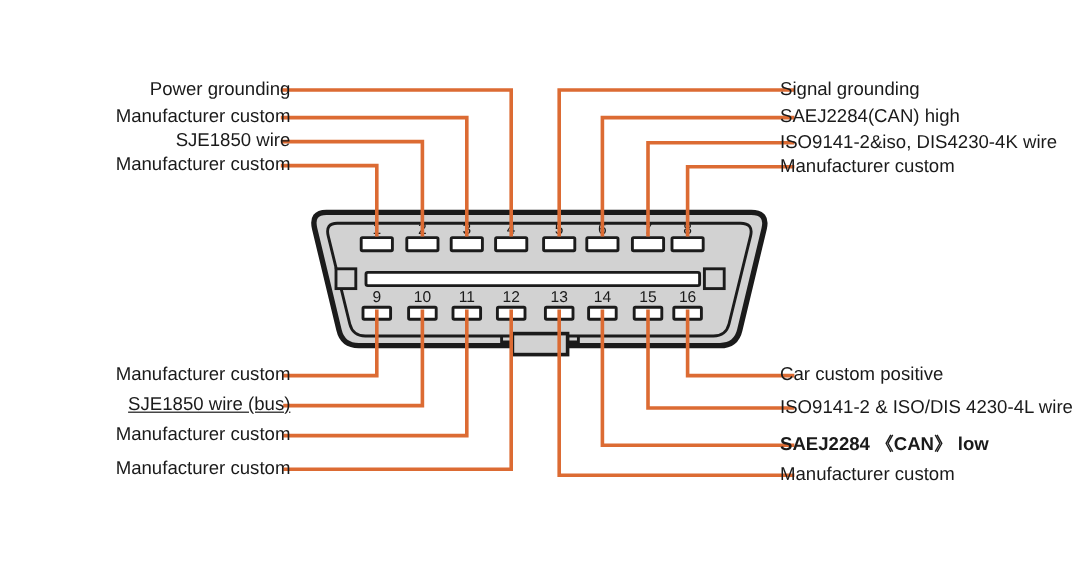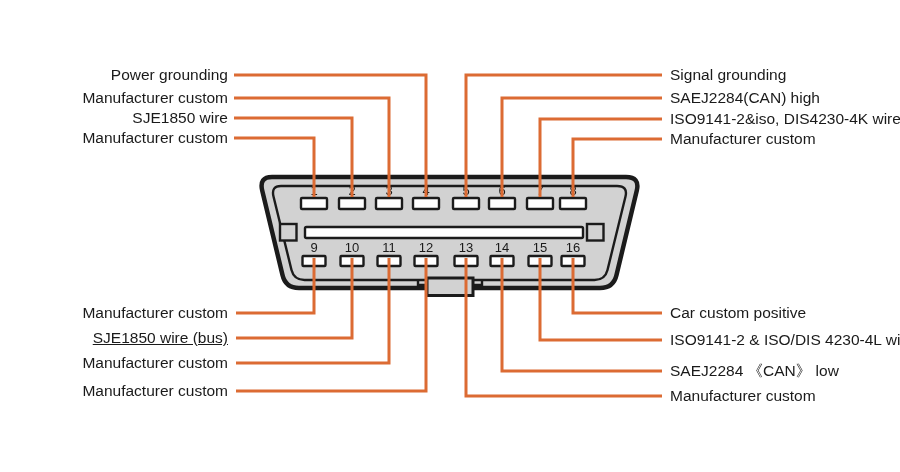--- a/index.html
+++ b/index.html
@@ -22,25 +22,25 @@
   }
   .pin-label {
     position: absolute;
     height: 22px;
     line-height: 22px;
     font-size: 15.5px;
     color: #1a1a1a;
     white-space: nowrap;
   }
   .pin-label.left {
-    right: 672px;
+    right: 658px;
     text-align: left;
   }
   .pin-label.right {
-    left: 670px;
+    left: 650px;
     text-align: center;
   }
 </style>
 </head>
 <body>
 
 <div class="stage">
   <svg id="diagram-svg" width="900" height="472" viewBox="0 0 900 472">
     <g id="connector-body">
       <path d="M 272 177 L 626 177 Q 640 177 636.8 190.5 L 616.5 275 Q 613.5 288 600 288 L 299 288 Q 285.5 288 282.5 275 L 262.2 190.5 Q 259 177 272 177 Z" fill="#D2D2D2" stroke="#1B1B1B" stroke-width="4.5" stroke-linejoin="round"></path>
@@ -112,16 +112,16 @@
       <div class="pin-label right" style="top: 64px;">Signal grounding</div>
       <div class="pin-label right" style="top: 87px;">SAEJ2284(CAN) high</div>
       <div class="pin-label right" style="top: 108px;">ISO9141-2&amp;iso, DIS4230-4K wire</div>
       <div class="pin-label right" style="top: 128px;">Manufacturer custom</div>
       <div class="pin-label left" style="top: 302px;">Manufacturer custom</div>
       <div class="pin-label left" style="top: 327px; text-decoration: underline;">SJE1850 wire (bus)</div>
       <div class="pin-label left" style="top: 352px;">Manufacturer custom</div>
       <div class="pin-label left" style="top: 380px;">Manufacturer custom</div>
       <div class="pin-label right" style="top: 302px;">Car custom positive</div>
       <div class="pin-label right" style="top: 329px;">ISO9141-2 &amp; ISO/DIS 4230-4L wire</div>
-      <div class="pin-label right" style="top: 360px;">SAEJ2284 《CAN》 low</div>
+      <div class="pin-label right" style="top: 360px; font-weight: bold;">SAEJ2284 《CAN》 low</div>
       <div class="pin-label right" style="top: 385px;">Manufacturer custom</div>
     </div>
 </div>
 
 </body></html>

